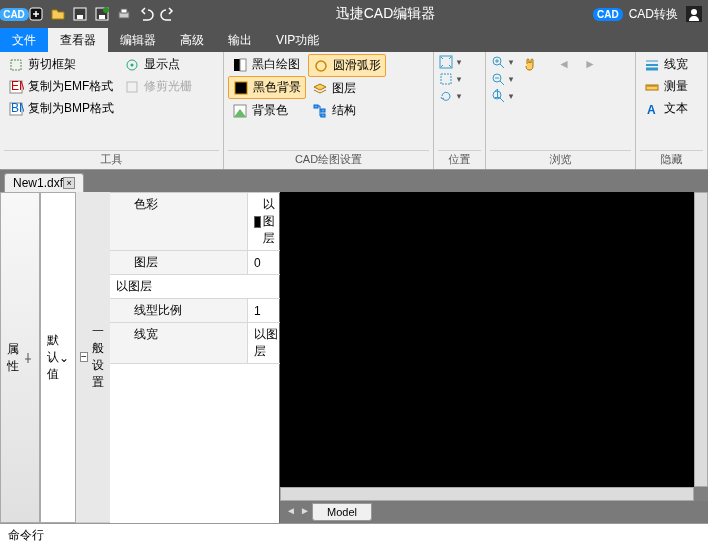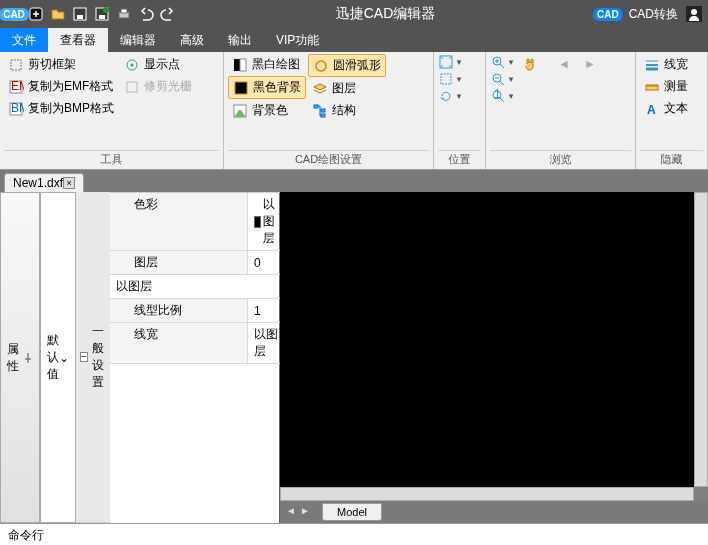--- a/index.html
+++ b/index.html
@@ -44,21 +44,21 @@
 .fav{flex:1;display:flex;flex-direction:column;min-height:0}
 .fav-hd{display:flex;border-bottom:1px solid #ccc;font-size:12px}
 .fav-col{padding:3px 8px}
 .fav-col:first-child{width:120px;border-right:1px solid #ccc}
 .fav-body{flex:1;background:#fff}
 .canvas-wrap{flex:1;display:flex;flex-direction:column;background:#808080}
 .canvas{flex:1;background:#000;margin:0 14px 0 0;position:relative}
 .scroll-v{position:absolute;right:-14px;top:0;bottom:0;width:14px;background:#dcdcdc;border:1px solid #aaa}
 .scroll-h{height:14px;background:#dcdcdc;border:1px solid #aaa;margin-right:14px}
 .model-tabs{height:22px;display:flex;align-items:center;padding:0 4px;background:#7a7a7a}
-.model-tab{background:#f0f0f0;border:1px solid #999;padding:2px 14px;font-size:11px;border-radius:0 0 3px 3px;margin-left:10px}
+.model-tab{background:#f0f0f0;border:1px solid #999;padding:2px 14px;font-size:11px;border-radius:0 0 3px 3px;}
 .nav-arr{width:14px;height:14px;color:#ddd;font-size:10px;text-align:center}
 .cmd{height:22px;background:#fff;border-top:1px solid #999;padding:3px 8px;font-size:12px}
 .grey{color:#aaa}
 </style>
 </head>
 <body>
 
 <div class="titlebar">
   <div class="tb-icons">
     <span class="tb-ico">

